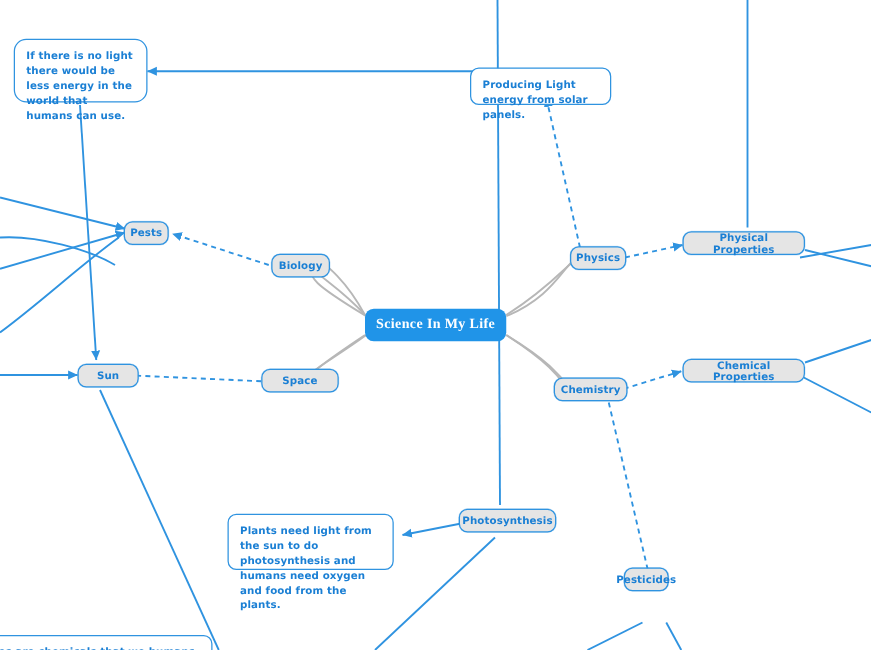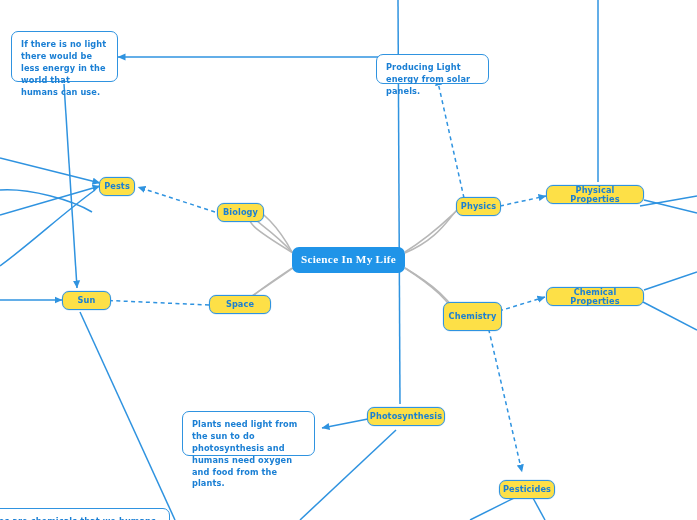--- a/index.html
+++ b/index.html
@@ -30,21 +30,21 @@
     border-radius: 7px;
     display: flex;
     align-items: center;
     justify-content: center;
     text-align: center;
     font-weight: bold;
     letter-spacing: 0.1px;
     line-height: 1.0;
   }
   .node.branch {
-    background: #fde047;
+    background: #e5e5e5;
     border: 1.6px solid #2f93e0;
     color: #1a7fd4;
     font-size: 8.2px;
     padding: 0 6px;
     box-shadow: 0 0 0 0.4px rgba(47,147,224,0.25);
   }
   .node.root {
     background: #2094e8;
     border: none;
     color: #ffffff;
@@ -127,21 +127,21 @@
   </div>
 
   <div class="node branch" style="left:456px; top:197px; width:45px; height:19px;">
     <span>Physics</span>
   </div>
 
   <div class="node branch" style="left:209px; top:295px; width:62px; height:19px;">
     <span>Space</span>
   </div>
 
-  <div class="node branch" style="left:443px; top:302px; width:59px; height:29px;">
+  <div class="node branch" style="left:443px; top:302px; width:59px; height:19px;">
     <span>Chemistry</span>
   </div>
 
   <div class="node branch" style="left:99px; top:177px; width:36px; height:19px;">
     <span>Pests</span>
   </div>
 
   <div class="node branch" style="left:62px; top:291px; width:49px; height:19px;">
     <span>Sun</span>
   </div>
@@ -151,25 +151,25 @@
   </div>
 
   <div class="node branch" style="left:546px; top:185px; width:98px; height:19px;">
     <span>Physical Properties</span>
   </div>
 
   <div class="node branch" style="left:367px; top:407px; width:78px; height:19px;justify-content:center;">
     <span>Photosynthesis</span>
   </div>
 
-  <div class="node branch" style="left:499px; top:480px; width:56px; height:19px;">
+  <div class="node branch" style="left:499px; top:454px; width:36px; height:19px;">
     <span>Pesticides</span>
   </div>
 
-  <div class="node note" style="left:11px; top:31px; width:107px; height:51px;">
+  <div class="node note" style="left:11px; top:31px; width:107px; height:51px;border-radius:10px;">
     <span>If there is no light there would be less energy in the world that humans can use.</span>
   </div>
 
   <div class="node note" style="left:182px; top:411px; width:133px; height:45px;">
     <span>Plants need light from the sun to do photosynthesis and humans need oxygen and food from the plants.</span>
   </div>
 
   <div class="node note" style="left:376px; top:54px; width:113px; height:30px;">
     <span>Producing Light energy from solar panels.</span>
   </div>

